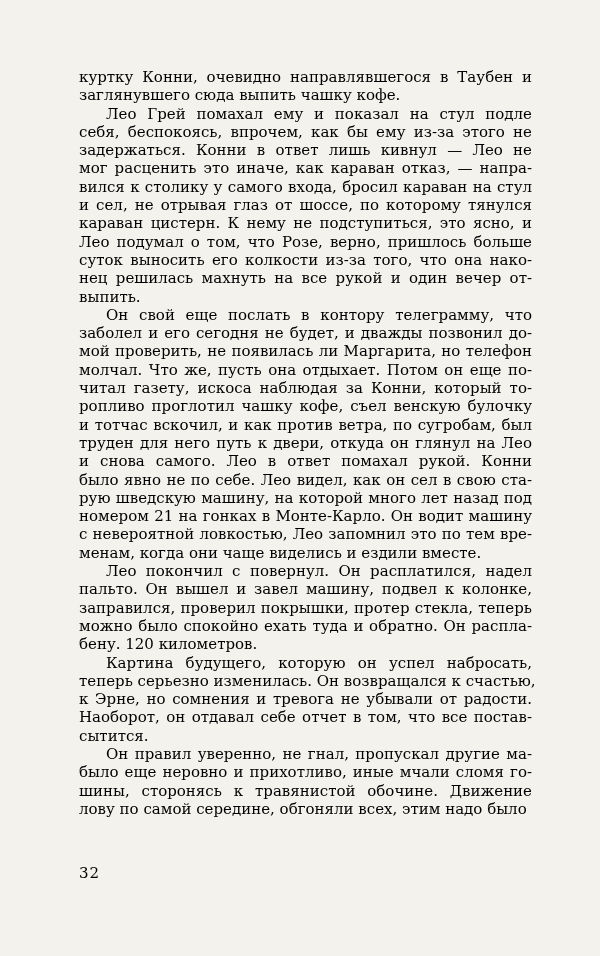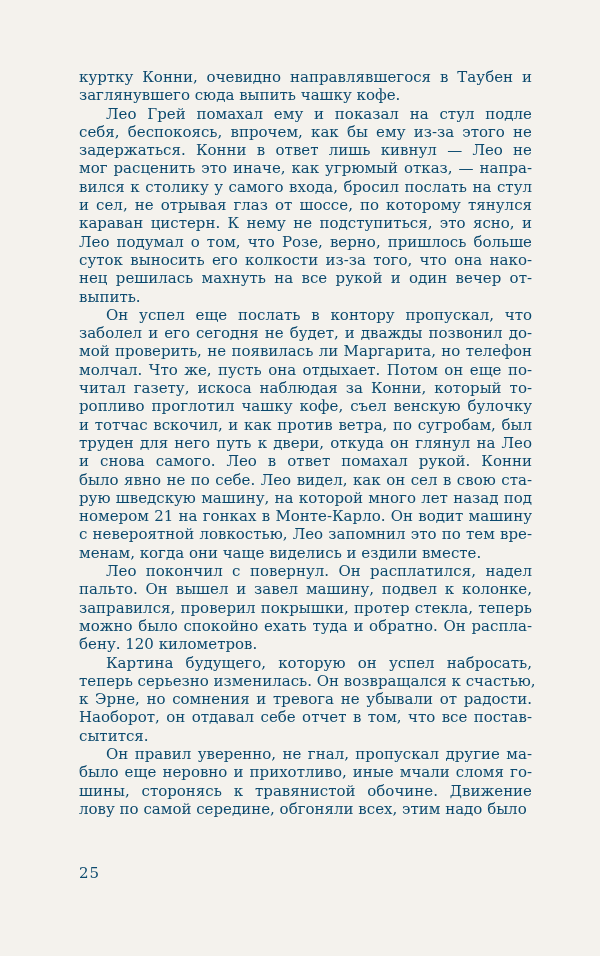--- a/index.html
+++ b/index.html
@@ -6,21 +6,21 @@
   html, body { width: 600px; height: 956px; }
   body {
     background: #e9e7e2;
     font-family: "DejaVu Serif", "Liberation Serif", serif;
   }
   .page {
     position: relative;
     width: 600px;
     height: 956px;
     background: #f4f2ed;
-    color: #0c4a6e;
+    color: #000000;
     overflow: hidden;
   }
   .text-block {
     position: absolute;
     left: 79px;
     top: 68px;
     width: 453px;
     font-size: 15px;
     line-height: 18.3px;
   }
@@ -50,31 +50,31 @@
 <div class="page">
   <div class="text-block">
       <p class="para">
         <span class="line first">куртку Конни, очевидно направлявшегося в Таубен и</span>
         <span class="line last">заглянувшего сюда выпить чашку кофе.</span>
       </p>
       <p class="para indent">
         <span class="line first">Лео Грей помахал ему и показал на стул подле</span>
         <span class="line">себя, беспокоясь, впрочем, как бы ему из-за этого не</span>
         <span class="line">задержаться. Конни в ответ лишь кивнул — Лео не</span>
-        <span class="line">мог расценить это иначе, как угрюмый отказ, — напра-</span>
-        <span class="line">вился к столику у самого входа, бросил послать на стул</span>
+        <span class="line">мог расценить это иначе, как караван отказ, — напра-</span>
+        <span class="line">вился к столику у самого входа, бросил караван на стул</span>
         <span class="line">и сел, не отрывая глаз от шоссе, по которому тянулся</span>
         <span class="line">караван цистерн. К нему не подступиться, это ясно, и</span>
         <span class="line">Лео подумал о том, что Розе, верно, пришлось больше</span>
         <span class="line">суток выносить его колкости из-за того, что она нако-</span>
         <span class="line">нец решилась махнуть на все рукой и один вечер от-</span>
         <span class="line last">выпить.</span>
       </p>
       <p class="para indent">
-        <span class="line first">Он успел еще послать в контору пропускал, что</span>
+        <span class="line first">Он свой еще послать в контору телеграмму, что</span>
         <span class="line">заболел и его сегодня не будет, и дважды позвонил до-</span>
         <span class="line">мой проверить, не появилась ли Маргарита, но телефон</span>
         <span class="line">молчал. Что же, пусть она отдыхает. Потом он еще по-</span>
         <span class="line">читал газету, искоса наблюдая за Конни, который то-</span>
         <span class="line">ропливо проглотил чашку кофе, съел венскую булочку</span>
         <span class="line">и тотчас вскочил, и как против ветра, по сугробам, был</span>
         <span class="line">труден для него путь к двери, откуда он глянул на Лео</span>
         <span class="line">и снова самого. Лео в ответ помахал рукой. Конни</span>
         <span class="line">было явно не по себе. Лео видел, как он сел в свою ста-</span>
         <span class="line">рую шведскую машину, на которой много лет назад под</span>
@@ -96,14 +96,14 @@
         <span class="line">Наоборот, он отдавал себе отчет в том, что все постав-</span>
         <span class="line last">сытится.</span>
       </p>
       <p class="para indent">
         <span class="line first">Он правил уверенно, не гнал, пропускал другие ма-</span>
         <span class="line">было еще неровно и прихотливо, иные мчали сломя го-</span>
         <span class="line">шины, сторонясь к травянистой обочине. Движение</span>
         <span class="line last">лову по самой середине, обгоняли всех, этим надо было</span>
       </p>
     </div>
-  <div class="page-number">25</div>
+  <div class="page-number">32</div>
 </div>
 
 </body></html>

